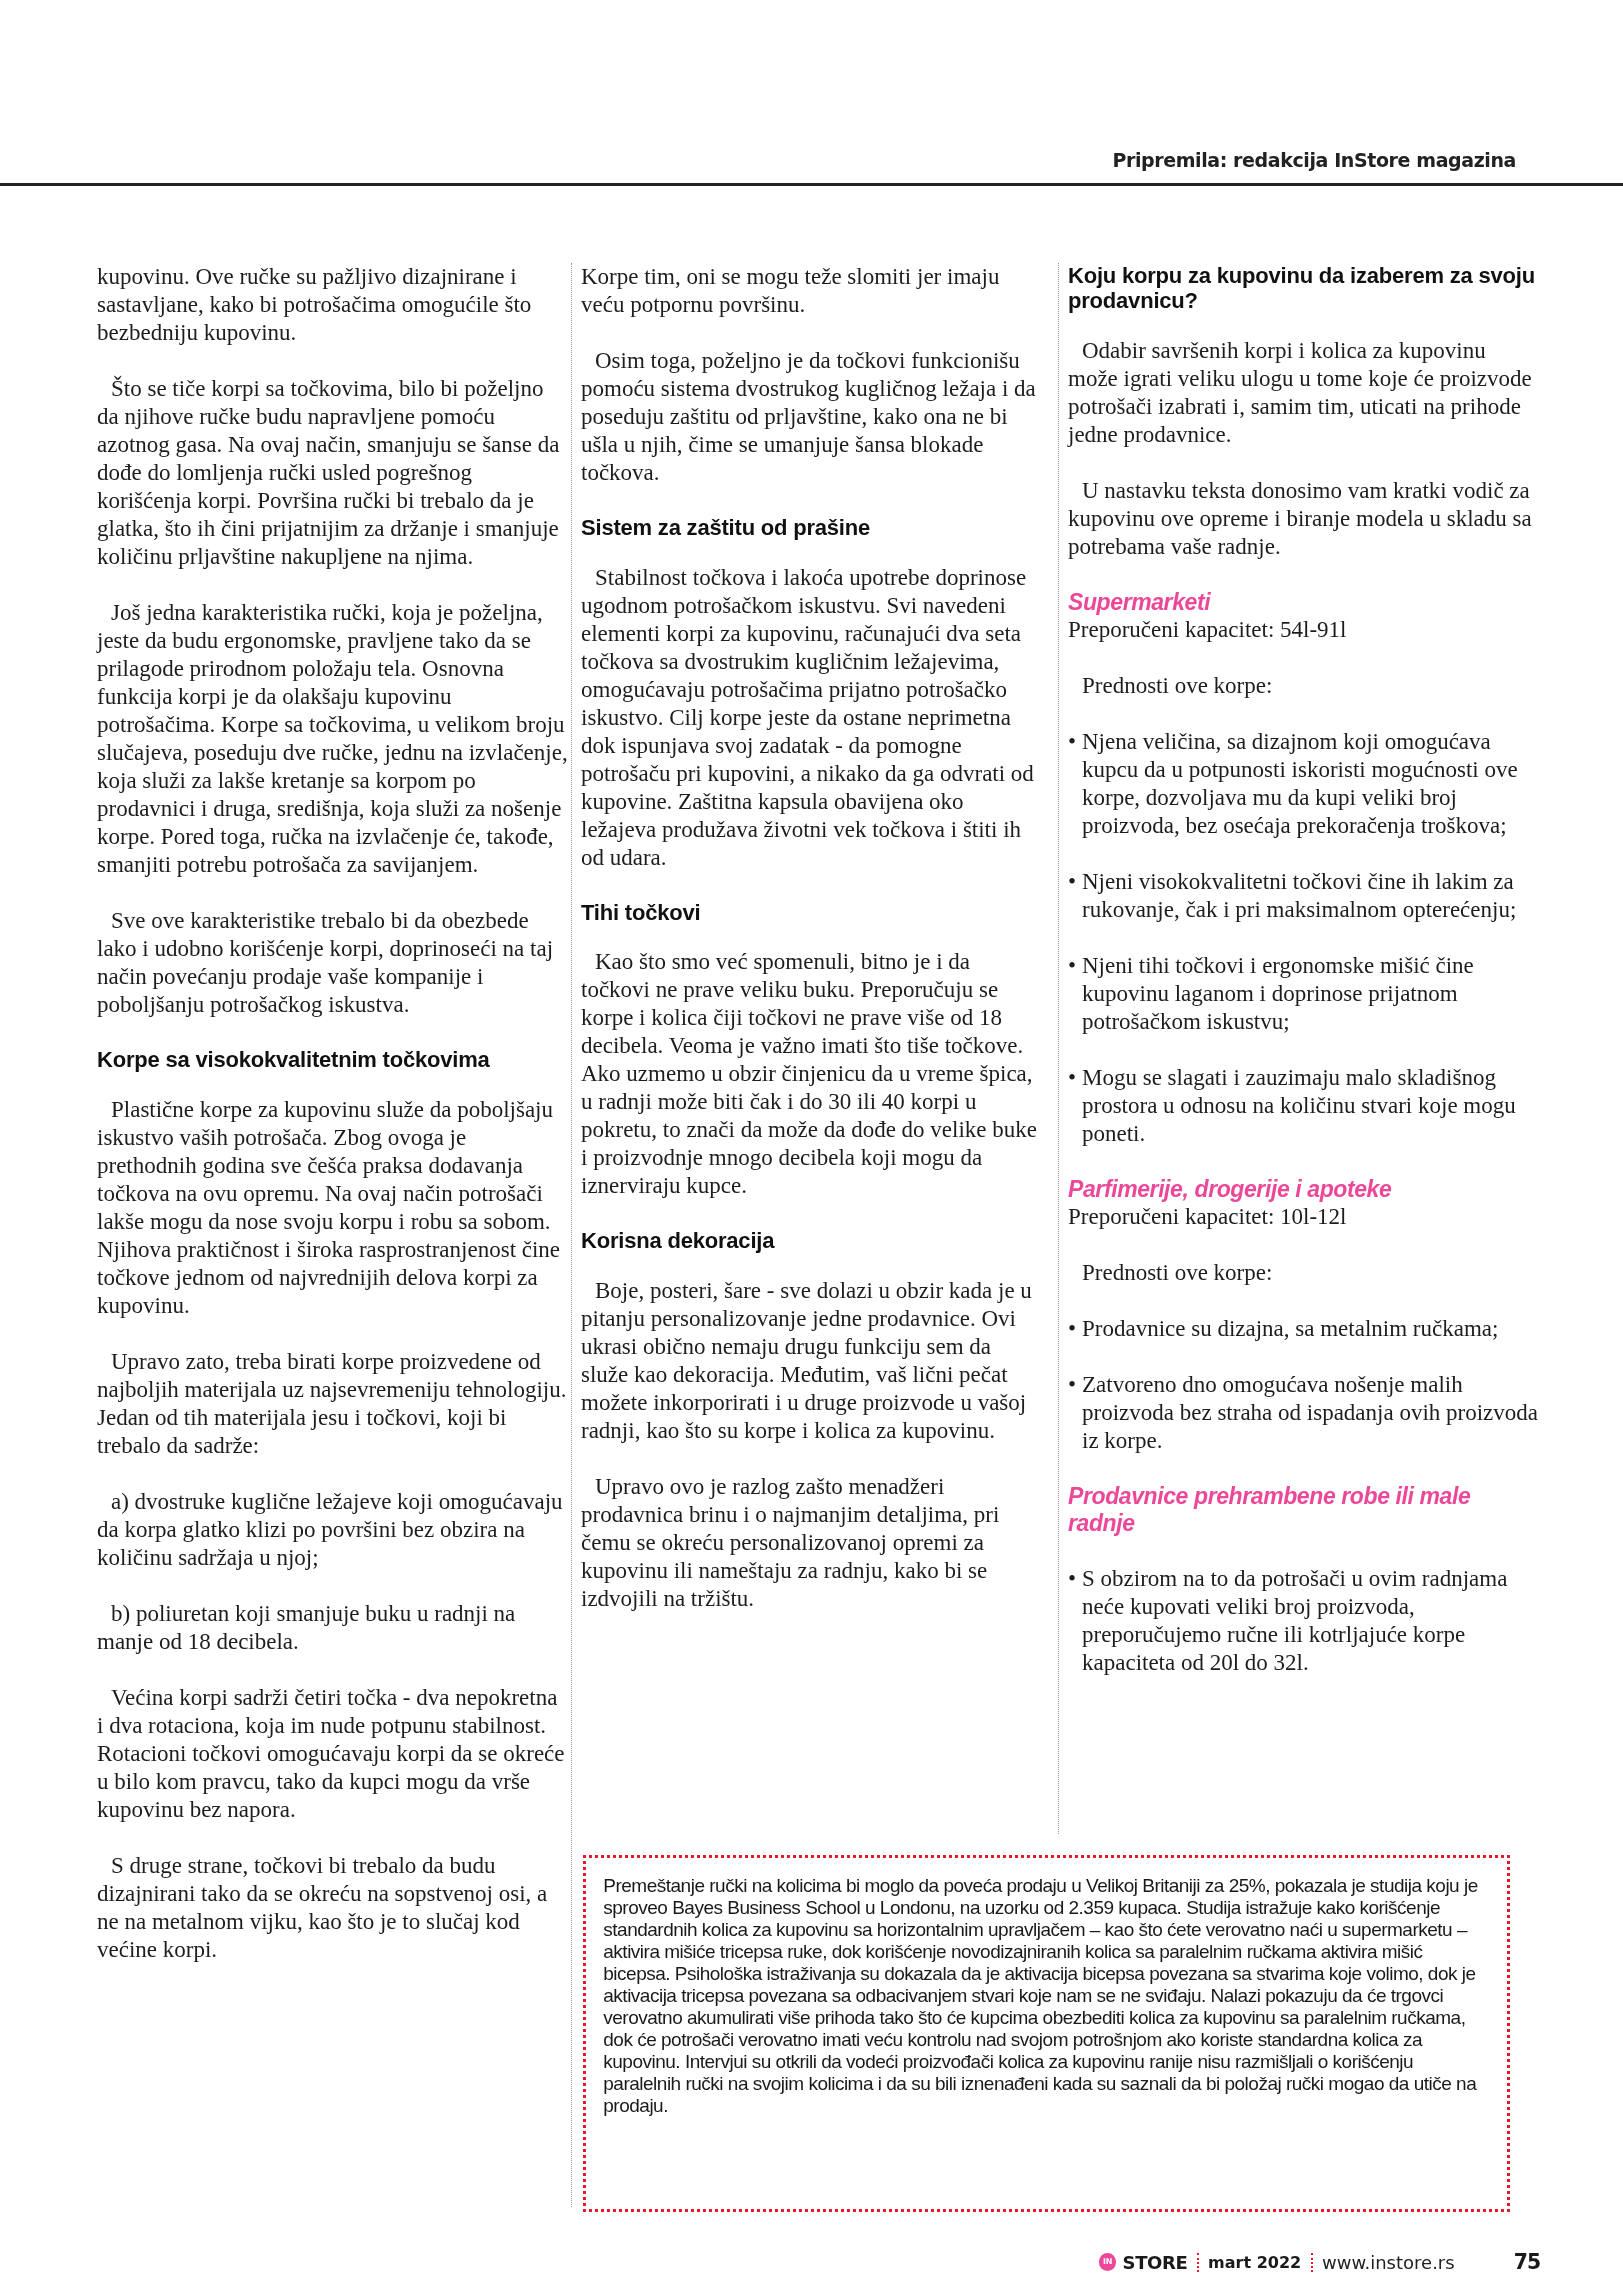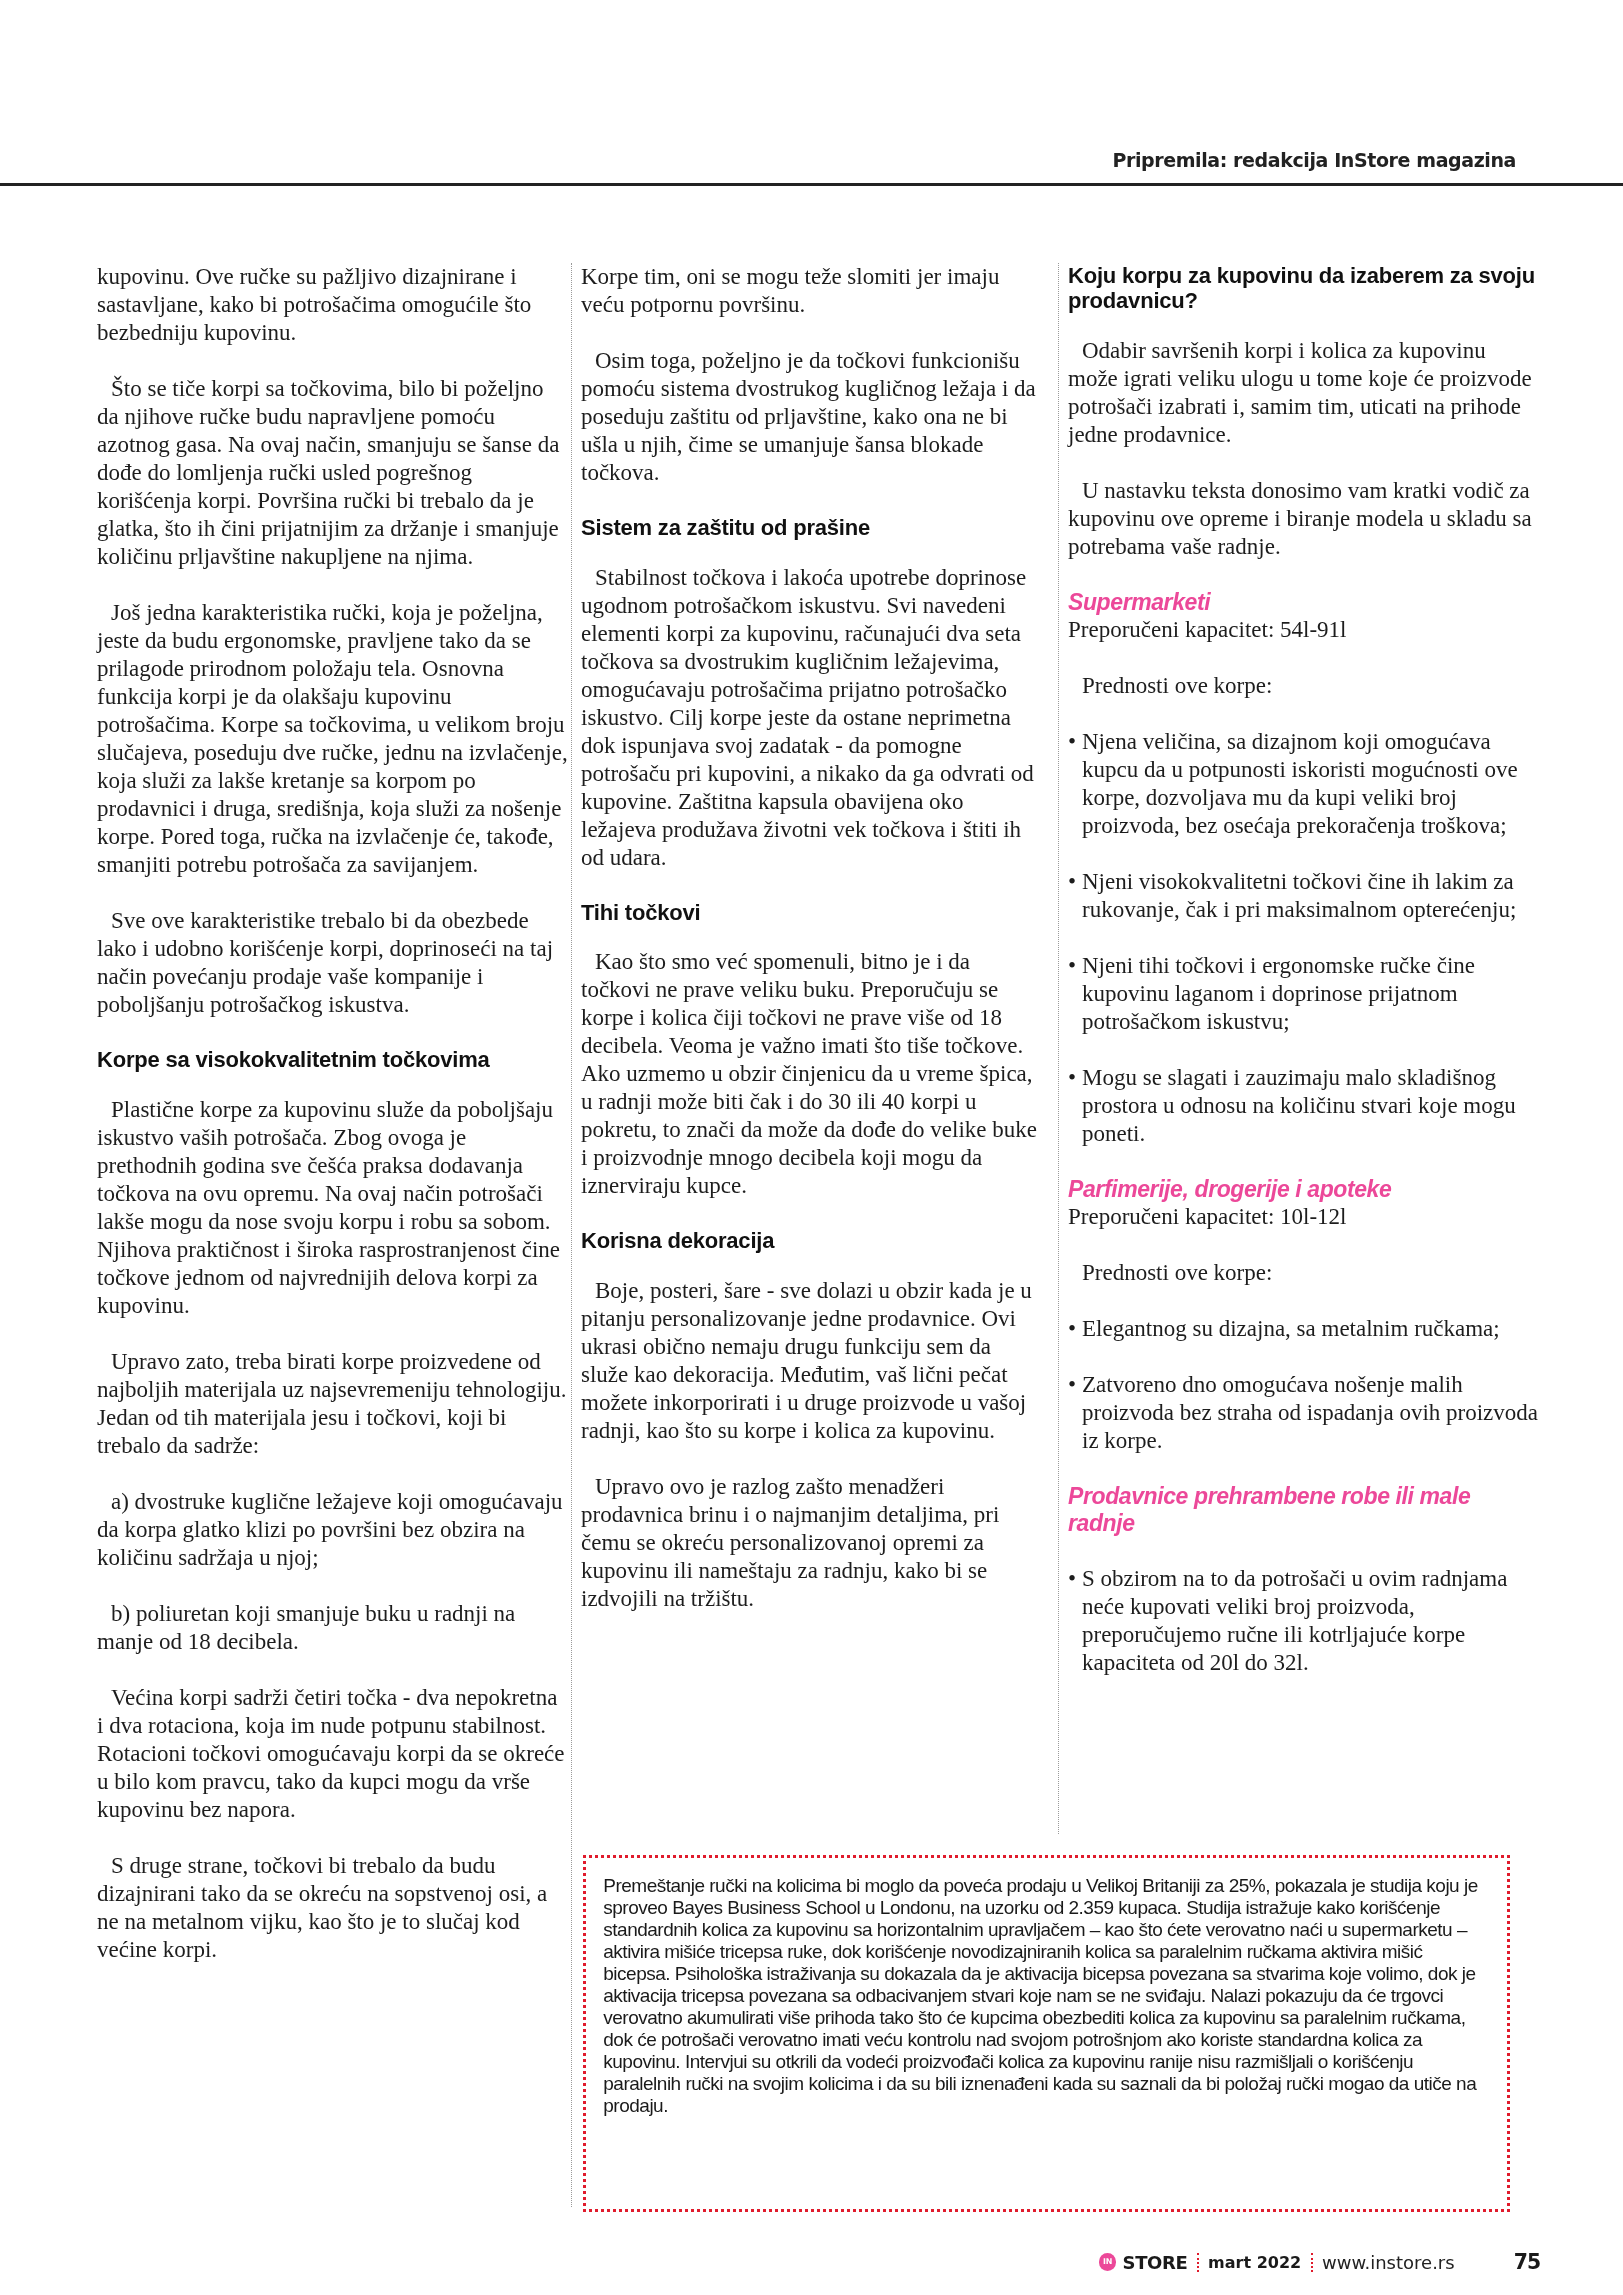--- a/index.html
+++ b/index.html
@@ -113,31 +113,31 @@
   <p class="para">Odabir savršenih korpi i kolica za kupovinu može igrati veliku ulogu u tome koje će proizvode potrošači izabrati i, samim tim, uticati na prihode jedne prodavnice.</p>
   <p class="para">U nastavku teksta donosimo vam kratki vodič za kupovinu ove opreme i biranje modela u skladu sa potrebama vaše radnje.</p>
 
   <div>
     <h4 class="cat">Supermarketi</h4>
     <div class="cap">Preporučeni kapacitet: 54l-91l</div>
     <p class="para">Prednosti ove korpe:</p>
     <ul class="bullets">
       <li><span class="dot">•</span><span>Njena veličina, sa dizajnom koji omogućava kupcu da u potpunosti iskoristi mogućnosti ove korpe, dozvoljava mu da kupi veliki broj proizvoda, bez osećaja prekoračenja troškova;</span></li>
       <li><span class="dot">•</span><span>Njeni visokokvalitetni točkovi čine ih lakim za rukovanje, čak i pri maksimalnom opterećenju;</span></li>
-      <li><span class="dot">•</span><span>Njeni tihi točkovi i ergonomske ručke čine kupovinu laganom i doprinose prijatnom potrošačkom iskustvu;</span></li>
+      <li><span class="dot">•</span><span>Njeni tihi točkovi i ergonomske mišić čine kupovinu laganom i doprinose prijatnom potrošačkom iskustvu;</span></li>
       <li><span class="dot">•</span><span>Mogu se slagati i zauzimaju malo skladišnog prostora u odnosu na količinu stvari koje mogu poneti.</span></li>
     </ul>
   </div>
 
   <div>
     <h4 class="cat">Parfimerije, drogerije i apoteke</h4>
     <div class="cap">Preporučeni kapacitet: 10l-12l</div>
     <p class="para">Prednosti ove korpe:</p>
     <ul class="bullets">
-      <li><span class="dot">•</span><span>Elegantnog su dizajna, sa metalnim ručkama;</span></li>
+      <li><span class="dot">•</span><span>Prodavnice su dizajna, sa metalnim ručkama;</span></li>
       <li><span class="dot">•</span><span>Zatvoreno dno omogućava nošenje malih proizvoda bez straha od ispadanja ovih proizvoda iz korpe.</span></li>
     </ul>
   </div>
 
   <div>
     <h4 class="cat" style="margin-bottom:28px;">Prodavnice prehrambene robe ili male radnje</h4>
     <ul class="bullets">
       <li><span class="dot">•</span><span>S obzirom na to da potrošači u ovim radnjama neće kupovati veliki broj proizvoda, preporučujemo ručne ili kotrljajuće korpe kapaciteta od 20l do 32l.</span></li>
     </ul>
   </div>

